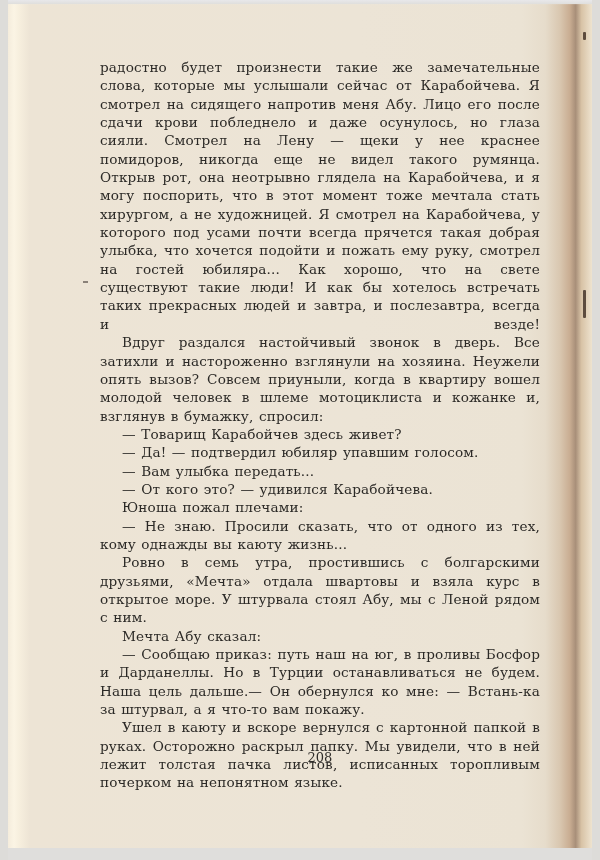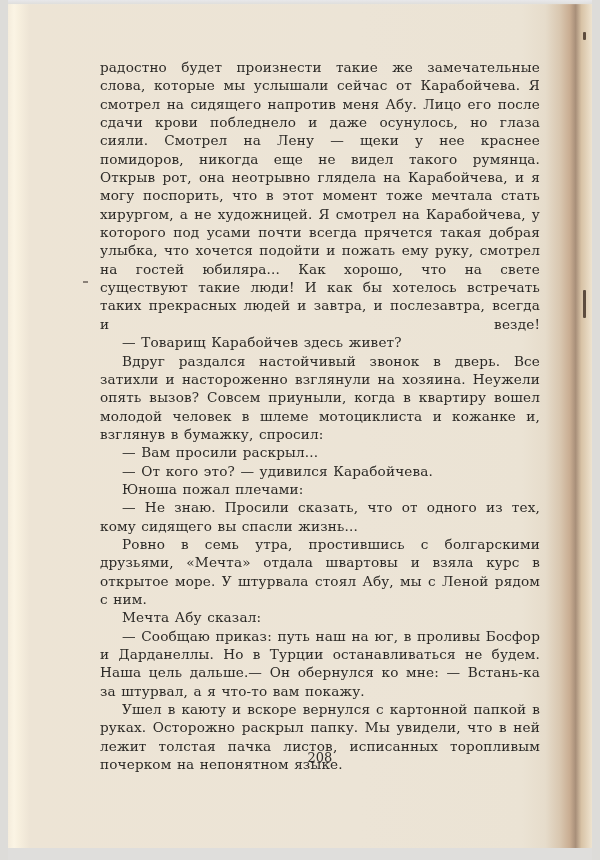--- a/index.html
+++ b/index.html
@@ -52,26 +52,27 @@
 <div class="page"></div>
 <div class="page-top-shadow"></div>
 <div class="page-bottom"></div>
 
 <div class="gutter-mark" style="left:583px; top:32px; height:8px;"></div>
 <div class="gutter-mark" style="left:583px; top:290px; height:28px;"></div>
 <div class="margin-dot" style="left:83px; top:281px;"></div>
 
 <div class="text-block">
   <p class="last-just">радостно будет произнести такие же замечательные слова, которые мы услышали сейчас от Карабойчева. Я смотрел на сидящего напротив меня Абу. Лицо его после сдачи крови побледнело и даже осунулось, но глаза сияли. Смотрел на Лену — щеки у нее краснее помидоров, никогда еще не видел такого румянца. Открыв рот, она неотрывно глядела на Карабойчева, и я могу поспорить, что в этот момент тоже мечтала стать хирургом, а не художницей. Я смотрел на Карабойчева, у которого под усами почти всегда прячется такая добрая улыбка, что хочется подойти и пожать ему руку, смотрел на гостей юбиляра... Как хорошо, что на свете существуют такие люди! И как бы хотелось встречать таких прекрасных людей и завтра, и послезавтра, всегда и везде!</p>
+  <p class="indent">Вдруг раздался настойчивый звонок в дверь. Все затихли и настороженно взглянули на хозяина. Неужели опять вызов? Совсем приуныли, когда в квартиру вошел молодой человек в шлеме мотоциклиста и кожанке и, взглянув в бумажку, спросил:</p>
   <p class="indent">— Товарищ Карабойчев здесь живет?</p>
-  <p class="indent">Вдруг раздался настойчивый звонок в дверь. Все затихли и настороженно взглянули на хозяина. Неужели опять вызов? Совсем приуныли, когда в квартиру вошел молодой человек в шлеме мотоциклиста и кожанке и, взглянув в бумажку, спросил:</p>
-  <p class="indent">— Вам просили раскрыл...</p>
+  <p class="indent">— Да! — подтвердил юбиляр упавшим голосом.</p>
+  <p class="indent">— Вам улыбка передать...</p>
   <p class="indent">— От кого это? — удивился Карабойчева.</p>
   <p class="indent">Юноша пожал плечами:</p>
-  <p class="indent">— Не знаю. Просили сказать, что от одного из тех, кому сидящего вы спасли жизнь...</p>
+  <p class="indent">— Не знаю. Просили сказать, что от одного из тех, кому однажды вы каюту жизнь...</p>
   <p class="indent">Ровно в семь утра, простившись с болгарскими друзьями, «Мечта» отдала швартовы и взяла курс в открытое море. У штурвала стоял Абу, мы с Леной рядом с ним.</p>
   <p class="indent">Мечта Абу сказал:</p>
   <p class="indent">— Сообщаю приказ: путь наш на юг, в проливы Босфор и Дарданеллы. Но в Турции останавливаться не будем. Наша цель дальше.— Он обернулся ко мне: — Встань-ка за штурвал, а я что-то вам покажу.</p>
   <p class="indent">Ушел в каюту и вскоре вернулся с картонной папкой в руках. Осторожно раскрыл папку. Мы увидели, что в ней лежит толстая пачка листов, исписанных торопливым почерком на непонятном языке.</p>
 
 </div>
 
 <div class="page-number">208</div>
 
 </body></html>

